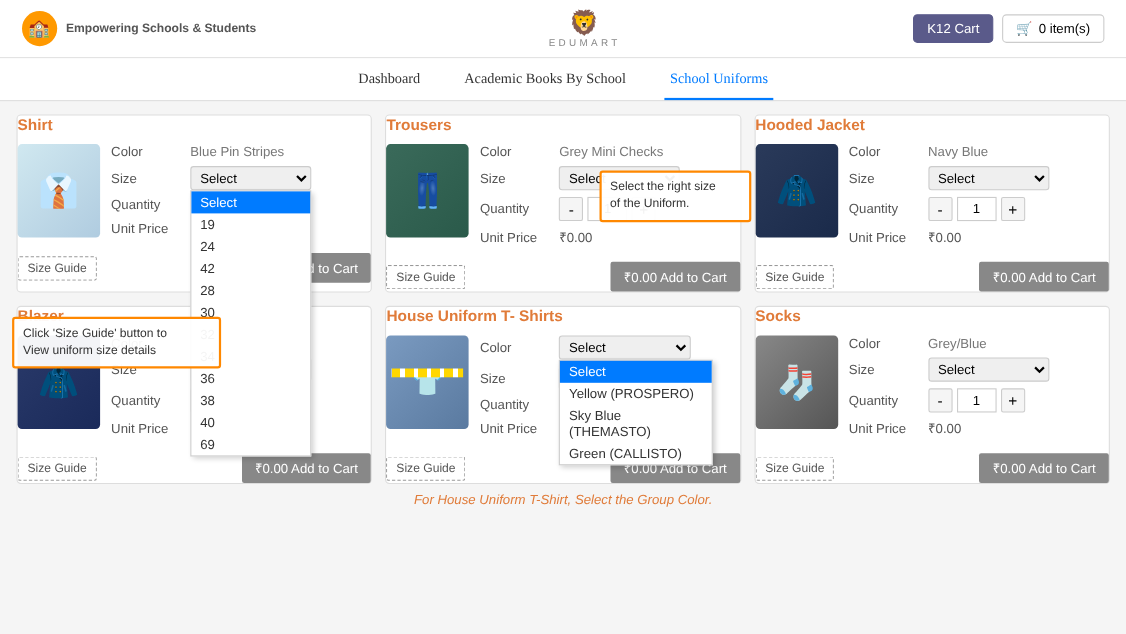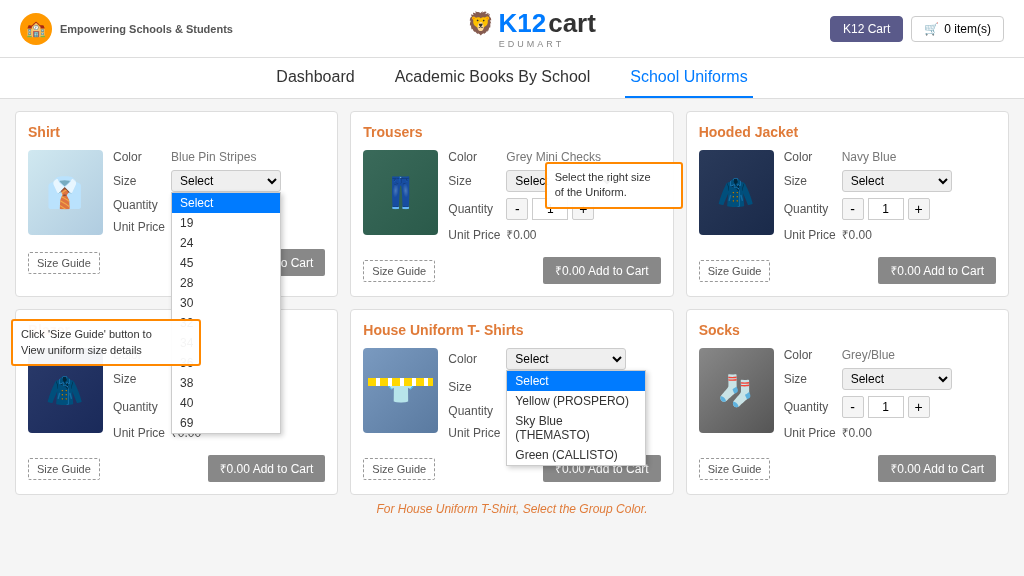--- a/index.html
+++ b/index.html
@@ -14,33 +14,33 @@
     .header-brand { display: flex; align-items: center; gap: 2px; font-size: 26px; font-weight: bold; color: #333; }
     .header-brand .k12 { color: #007bff; }
     .header-brand .cart { color: #333; }
     .header-subtitle { font-size: 9px; letter-spacing: 3px; color: #888; }
     .header-actions { display: flex; gap: 8px; }
     .header-btn { border: 1px solid #ccc; background: #fff; padding: 5px 12px; border-radius: 4px; cursor: pointer; font-size: 12px; display: flex; align-items: center; gap: 5px; }
     .header-btn-primary { background: #5a5a8a; color: #fff; border-color: #5a5a8a; }
 
     
     .nav { background: #fff; border-bottom: 1px solid #ddd; padding: 0 20px; display: flex; justify-content: center; gap: 30px; }
-    .nav-item { padding: 10px 5px; font-size: 16px; color: #333; cursor: pointer; border-bottom: 2px solid transparent; }
+    .nav-item { padding: 10px 5px; font-size: 13px; color: #333; cursor: pointer; border-bottom: 2px solid transparent; font-family: Liberation Serif, serif; }
     .nav-item.active { color: #007bff; border-bottom-color: #007bff; }
 
     
     .main { padding: 12px 15px; }
     .grid { display: grid; grid-template-columns: 1fr 1fr 1fr; gap: 12px; }
 
     
-    .product-card { background: #fff; border: 1px solid #ddd; border-radius: 4px; padding: 12px; position: relative; }
+    .product-card { background: #fff; border: 1px solid #ddd; border-radius: 4px; position: relative; }
     .product-title { font-size: 14px; font-weight: bold; color: #e07b39; margin-bottom: 10px; }
     .product-content { display: flex; gap: 10px; }
     .product-details { flex: 1; }
-    .detail-row { display: flex; align-items: center; margin-bottom: 6px; gap: 0; }
+    .detail-row { display: flex; align-items: center; margin-bottom: 6px; gap: 14px; }
     .detail-label { font-size: 12px; color: #555; width: 58px; flex-shrink: 0; }
     .detail-value { font-size: 12px; color: #555; }
     .detail-value.color-val { color: #777; }
 
     select.size-select { border: 1px solid #ccc; border-radius: 3px; padding: 2px 4px; font-size: 12px; width: 110px; }
     .qty-control { display: flex; align-items: center; gap: 4px; }
     .qty-btn { width: 22px; height: 22px; border: 1px solid #ccc; background: #f5f5f5; cursor: pointer; font-size: 14px; display: flex; align-items: center; justify-content: center; border-radius: 2px; }
     .qty-input { width: 36px; height: 22px; text-align: center; border: 1px solid #ccc; font-size: 12px; }
     .unit-price { font-size: 12px; color: #555; }
 
@@ -78,24 +78,20 @@
 <body>
 
 <div class="header">
   <div class="header-logo">
     <div class="header-logo-icon">🏫</div>
     <span class="header-tagline">Empowering Schools &amp; Students</span>
   </div>
   <div class="header-center">
     <div style="display:flex;align-items:center;gap:4px;">
       <span style="font-size:22px;">🦁</span>
-      <div class="header-brand">
-        <span class="k12">K12</span>
-          <span class="cart">cart</span>
-      </div>
     </div>
     <div class="header-subtitle">EDUMART</div>
   </div>
   <div class="header-actions">
     <button class="header-btn header-btn-primary">K12 Cart</button>
     <button class="header-btn">
       🛒 <span>0 item(s)</span>
     </button>
   </div>
 </div>
@@ -126,21 +122,21 @@
                 <option>22</option><option>24</option><option>26</option>
                 <option>28</option><option>30</option><option>32</option>
                 <option>34</option><option>36</option><option>38</option>
                 <option>40</option><option>42</option>
               </select>
               
               <div class="dropdown-list" style="top:22px;">
                 <div class="dropdown-list-item selected">Select</div>
                 <div class="dropdown-list-item">19</div>
                 <div class="dropdown-list-item">24</div>
-                <div class="dropdown-list-item">45</div>
+                <div class="dropdown-list-item">42</div>
                 <div class="dropdown-list-item">28</div>
                 <div class="dropdown-list-item">30</div>
                 <div class="dropdown-list-item">32</div>
                 <div class="dropdown-list-item">34</div>
                 <div class="dropdown-list-item">36</div>
                 <div class="dropdown-list-item">38</div>
                 <div class="dropdown-list-item">40</div>
                 <div class="dropdown-list-item">69</div>
               </div>
             </div>

